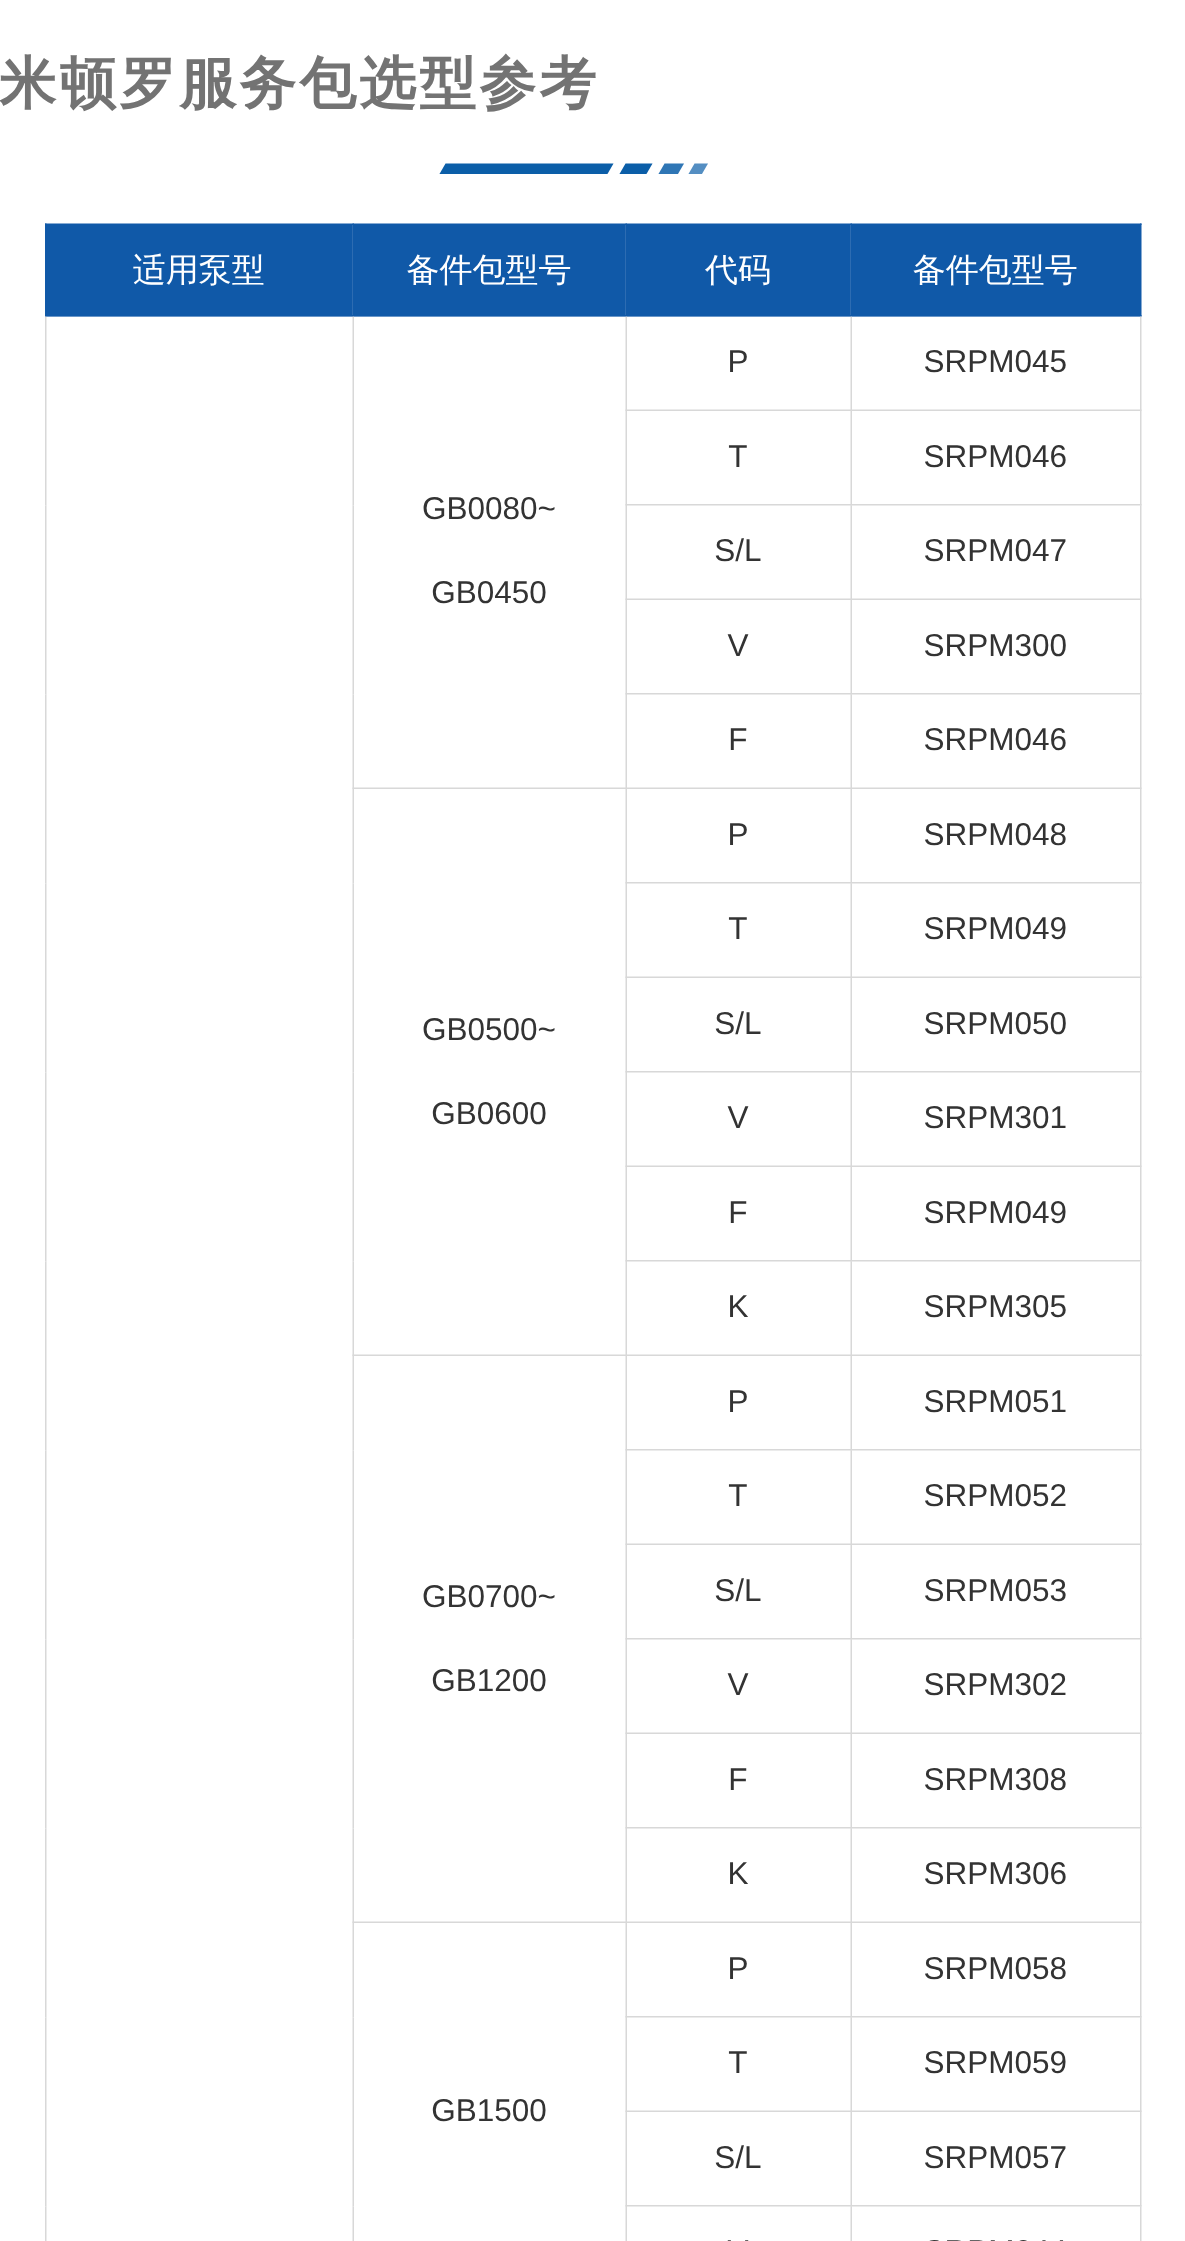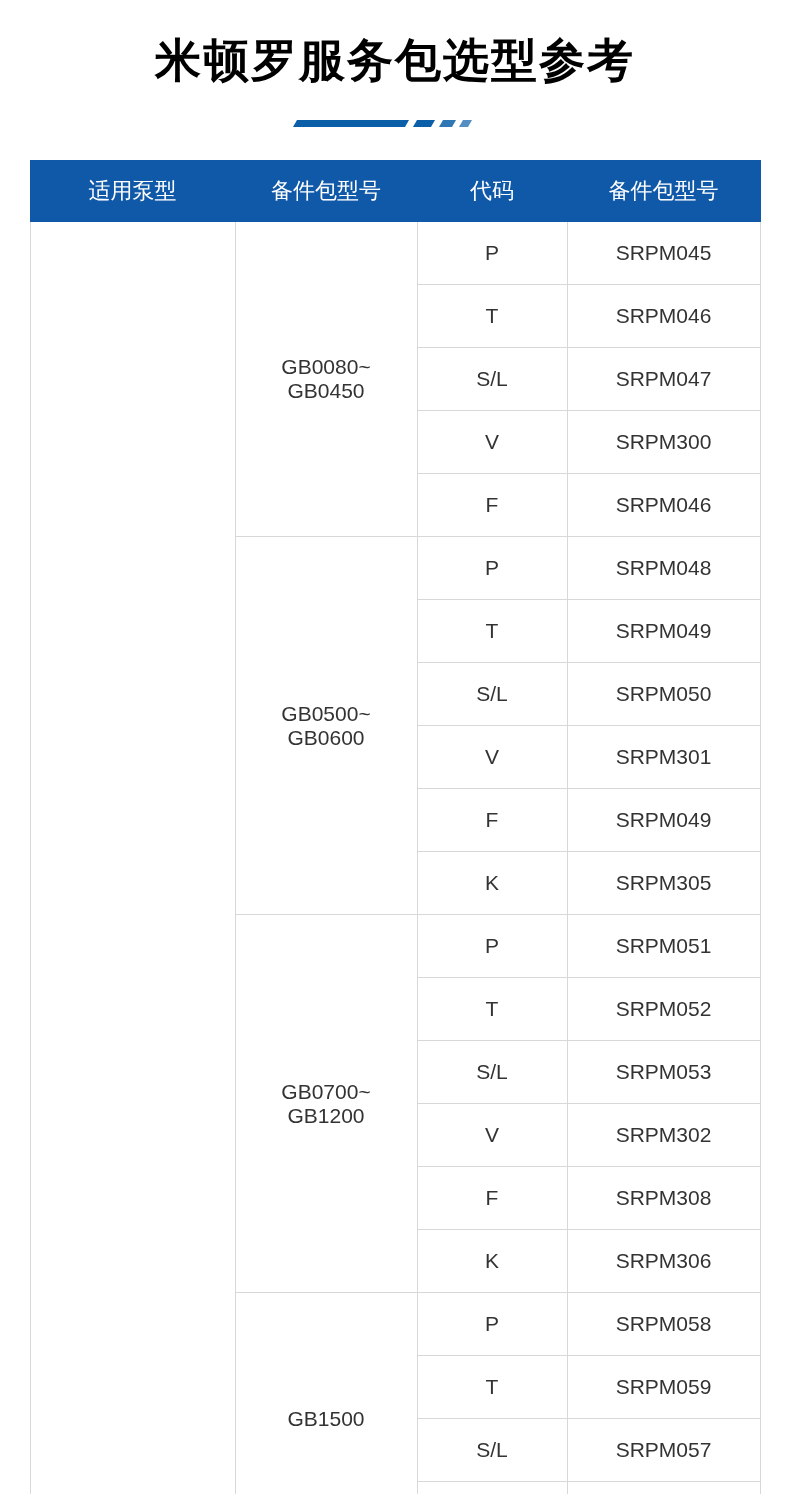--- a/index.html
+++ b/index.html
@@ -14,24 +14,23 @@
     color: #222;
     overflow: hidden;
   }
   .page {
     position: relative;
     width: 790px;
     height: 1494px;
     box-sizing: border-box;
   }
   .title {
-    text-align: center;
-    font-size: 46px;
+    font-size: 38px;
     font-weight: bold;
-    color: #000000;
+    color: #737373;
     letter-spacing: 2px;
     padding-top: 30px;
     font-family: "DejaVu Sans", sans-serif;
   }
   .divider {
     width: 200px;
     height: 18px;
     margin: 22px auto 0 auto;
     position: relative;
   }
@@ -78,21 +77,21 @@
     background: #ffffff;
     font-family: "Liberation Sans", sans-serif;
     color: #333;
   }
   td.pumptype {
     background: #efefef;
     border-right: 1px solid #d8d8d8;
   }
   td.model {
     font-size: 21px;
-    line-height: 24px;
+    line-height: 56px;
     color: #333;
   }
   col.c1 { width: 205px; }
   col.c2 { width: 182px; }
   col.c3 { width: 150px; }
   col.c4 { width: 193px; }
 </style>
 </head>
 <body>
 

